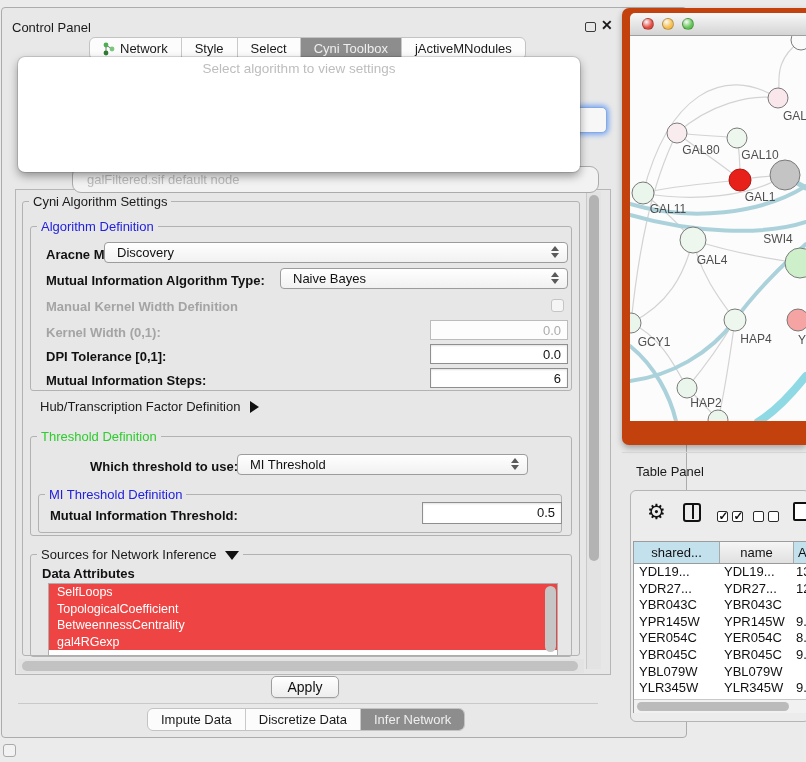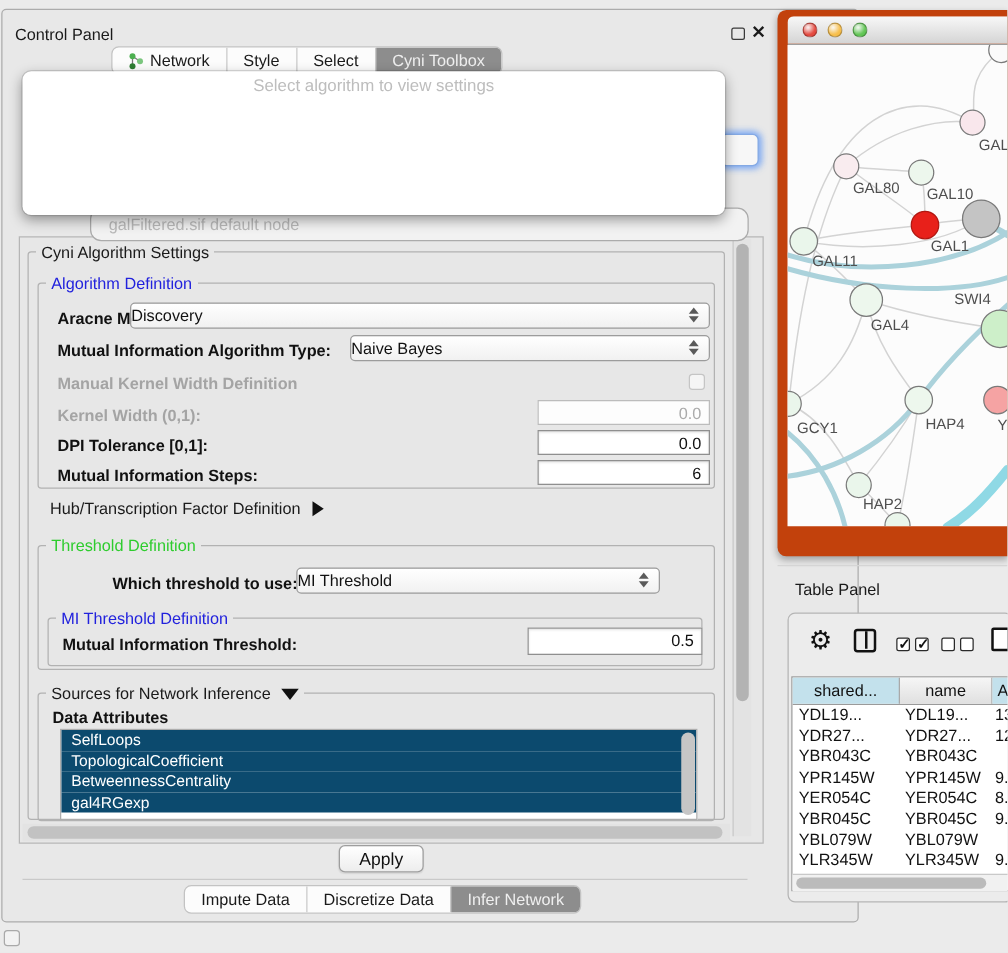--- a/index.html
+++ b/index.html
@@ -46,41 +46,41 @@
   legend.black { color:#1A1A1A; }
   legend.blue { color:#2222DD; }
   legend.green { color:#2ECC2E; }
 
   .lbl { position:absolute; font-size:13px; color:#111; white-space:nowrap; }
   .lbl.b { font-weight:bold; }
   .lbl.dis { color:#A4A4A4; font-weight:bold; }
 
   .mac-select { position:absolute; height:21px; border:1px solid #9C9C9C; border-radius:4px;
                 background:linear-gradient(#FFFFFF,#F1F1F1); display:flex; align-items:center;
-                font-size:13px; color:#111; }
+                font-size:13px; color:#111; padding-left:12px; }
   .mac-select .spin { position:absolute; right:8px; top:3px; display:flex; flex-direction:column; gap:2px; }
   .mac-select .spin i { display:block; width:0; height:0; border-left:4px solid transparent; border-right:4px solid transparent; }
   .mac-select .spin i.up { border-bottom:5px solid #5A5A5A; }
   .mac-select .spin i.dn { border-top:5px solid #5A5A5A; }
 
   .tfield { position:absolute; border:1px solid #8F8F8F; background:#FFF; font-size:13px; color:#111;
             text-align:right; padding:2px 6px 0 4px; box-shadow:inset 0 1px 2px rgba(0,0,0,0.12); }
   .tfield.dis { border-color:#BCBCBC; color:#ABABAB; box-shadow:none; background:#FDFDFD; }
 
   .chk { position:absolute; width:13px; height:13px; border:1px solid #C5C5C5; border-radius:3px; background:#F5F5F5; }
 
   .expander { position:absolute; font-size:13px; color:#1A1A1A; white-space:nowrap; }
   .arrow-right { display:inline-block; width:0; height:0; border-top:6px solid transparent;
                  border-bottom:6px solid transparent; border-left:9px solid #111; margin-left:10px; vertical-align:-2px; }
   .arrow-down  { display:inline-block; width:0; height:0; border-left:7px solid transparent;
                  border-right:7px solid transparent; border-top:9px solid #111; margin-left:8px; vertical-align:-1px; }
 
   .attr-list { position:absolute; background:#FFF; border:1px solid #ADADAD; overflow:hidden; }
   .attr-item { height:16.5px; line-height:16.5px; padding-left:8px; font-size:12.5px; }
-  .attr-item.sel { background:#0c4a6e; color:#FFF; }
+  .attr-item.sel { background:#ef4444; color:#FFF; }
   .list-scroll { position:absolute; width:11px; border-radius:6px; background:#C6C6C6; }
 
   .vscroll-track { position:absolute; left:584px; top:190px; width:15px; height:478px; background:#E3E3E3;
                    border-left:1px solid #C9C9C9; }
   .vscroll-thumb { position:absolute; left:2px; top:4px; width:10px; height:366px; background:#B3B3B3; border-radius:6px; }
   .hscroll-track { position:absolute; left:16px; top:658px; width:566px; height:14px; background:#E3E3E3; }
   .hscroll-thumb { position:absolute; left:4px; top:2px; width:556px; height:10px; background:#C2C2C2; border-radius:5px; }
 
   .apply-btn { left:269px; top:675px; width:68px; height:22px; border:1px solid #9E9E9E; border-radius:5px;
                background:linear-gradient(#FFFFFF,#EDEDED); font-size:14px; color:#111; 
@@ -149,20 +149,23 @@
         <span>Network</span>
       </div>
       <div class="tab">
         <span>Style</span>
       </div>
       <div class="tab">
         <span>Select</span>
       </div>
       <div class="tab sel">
         <span>Cyni Toolbox</span>
+      </div>
+      <div class="tab">
+        <span>jActiveMNodules</span>
       </div>
     </div>
 
   <div class="abs bg-focus"></div>
   <div class="abs bg-combo">
     <span class="nowrap">galFiltered.sif default node</span>
   </div>
 
   <div class="abs settings" style="left:13px; top:181px;">
 

